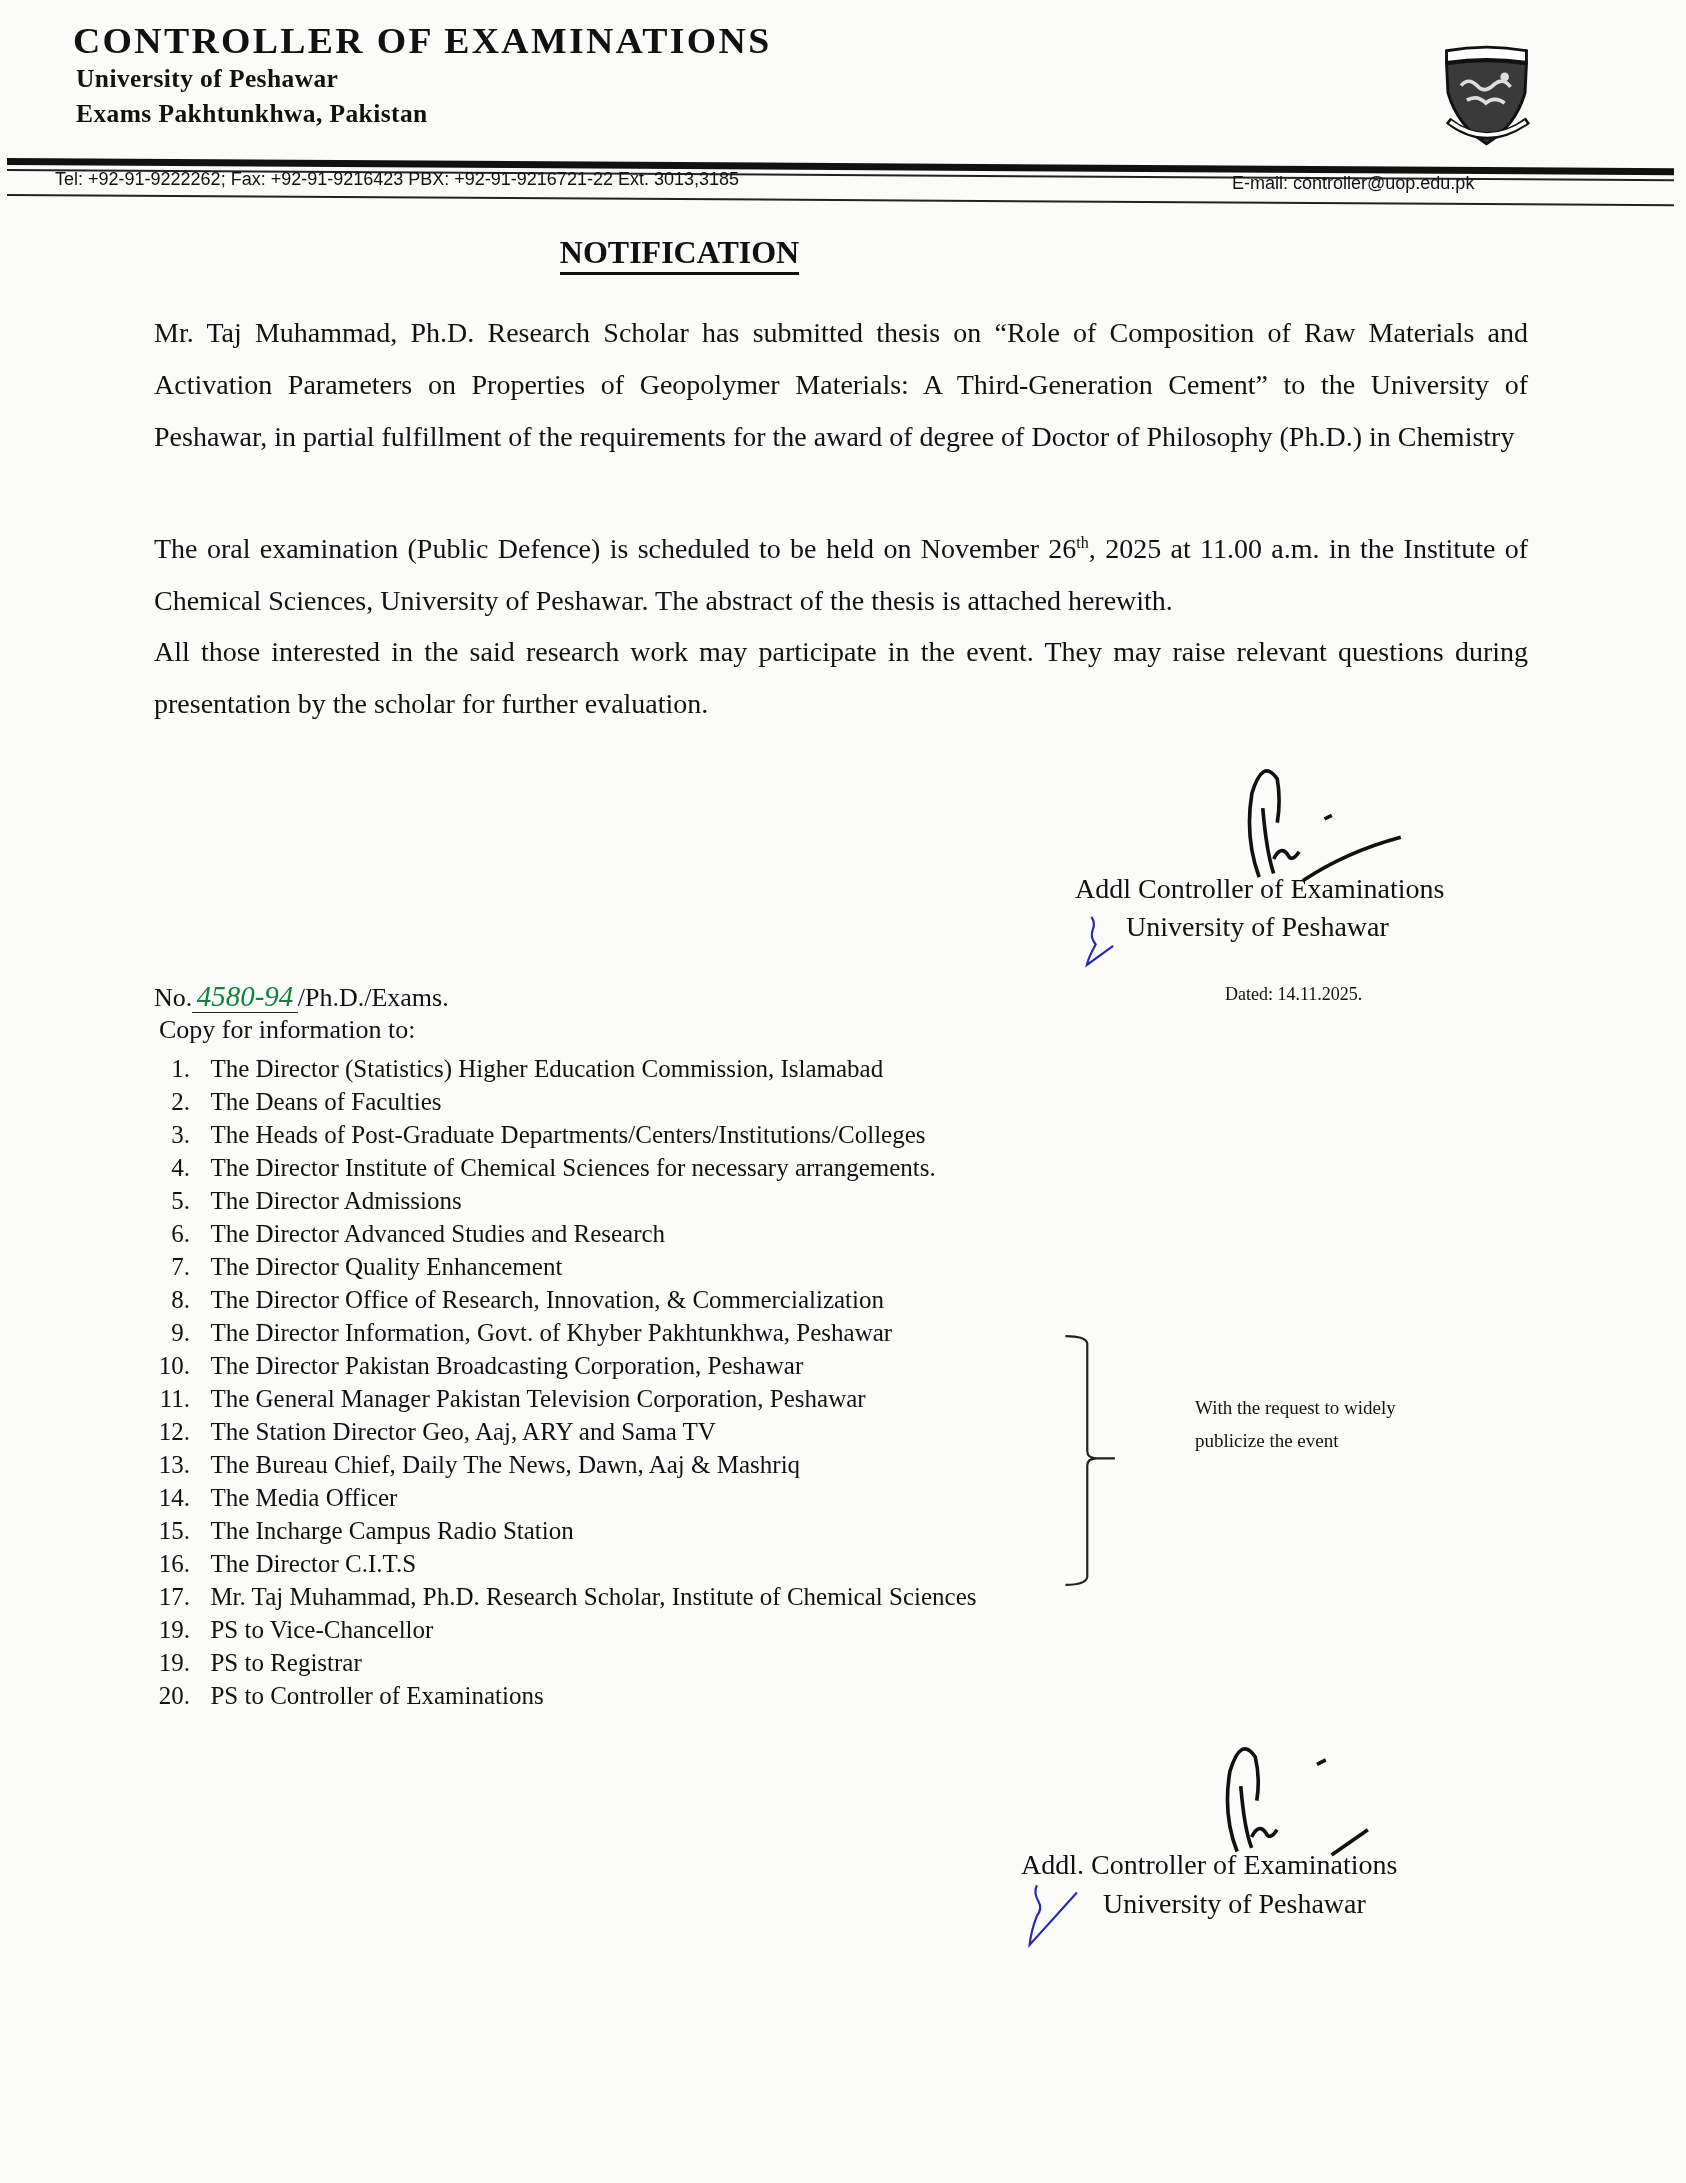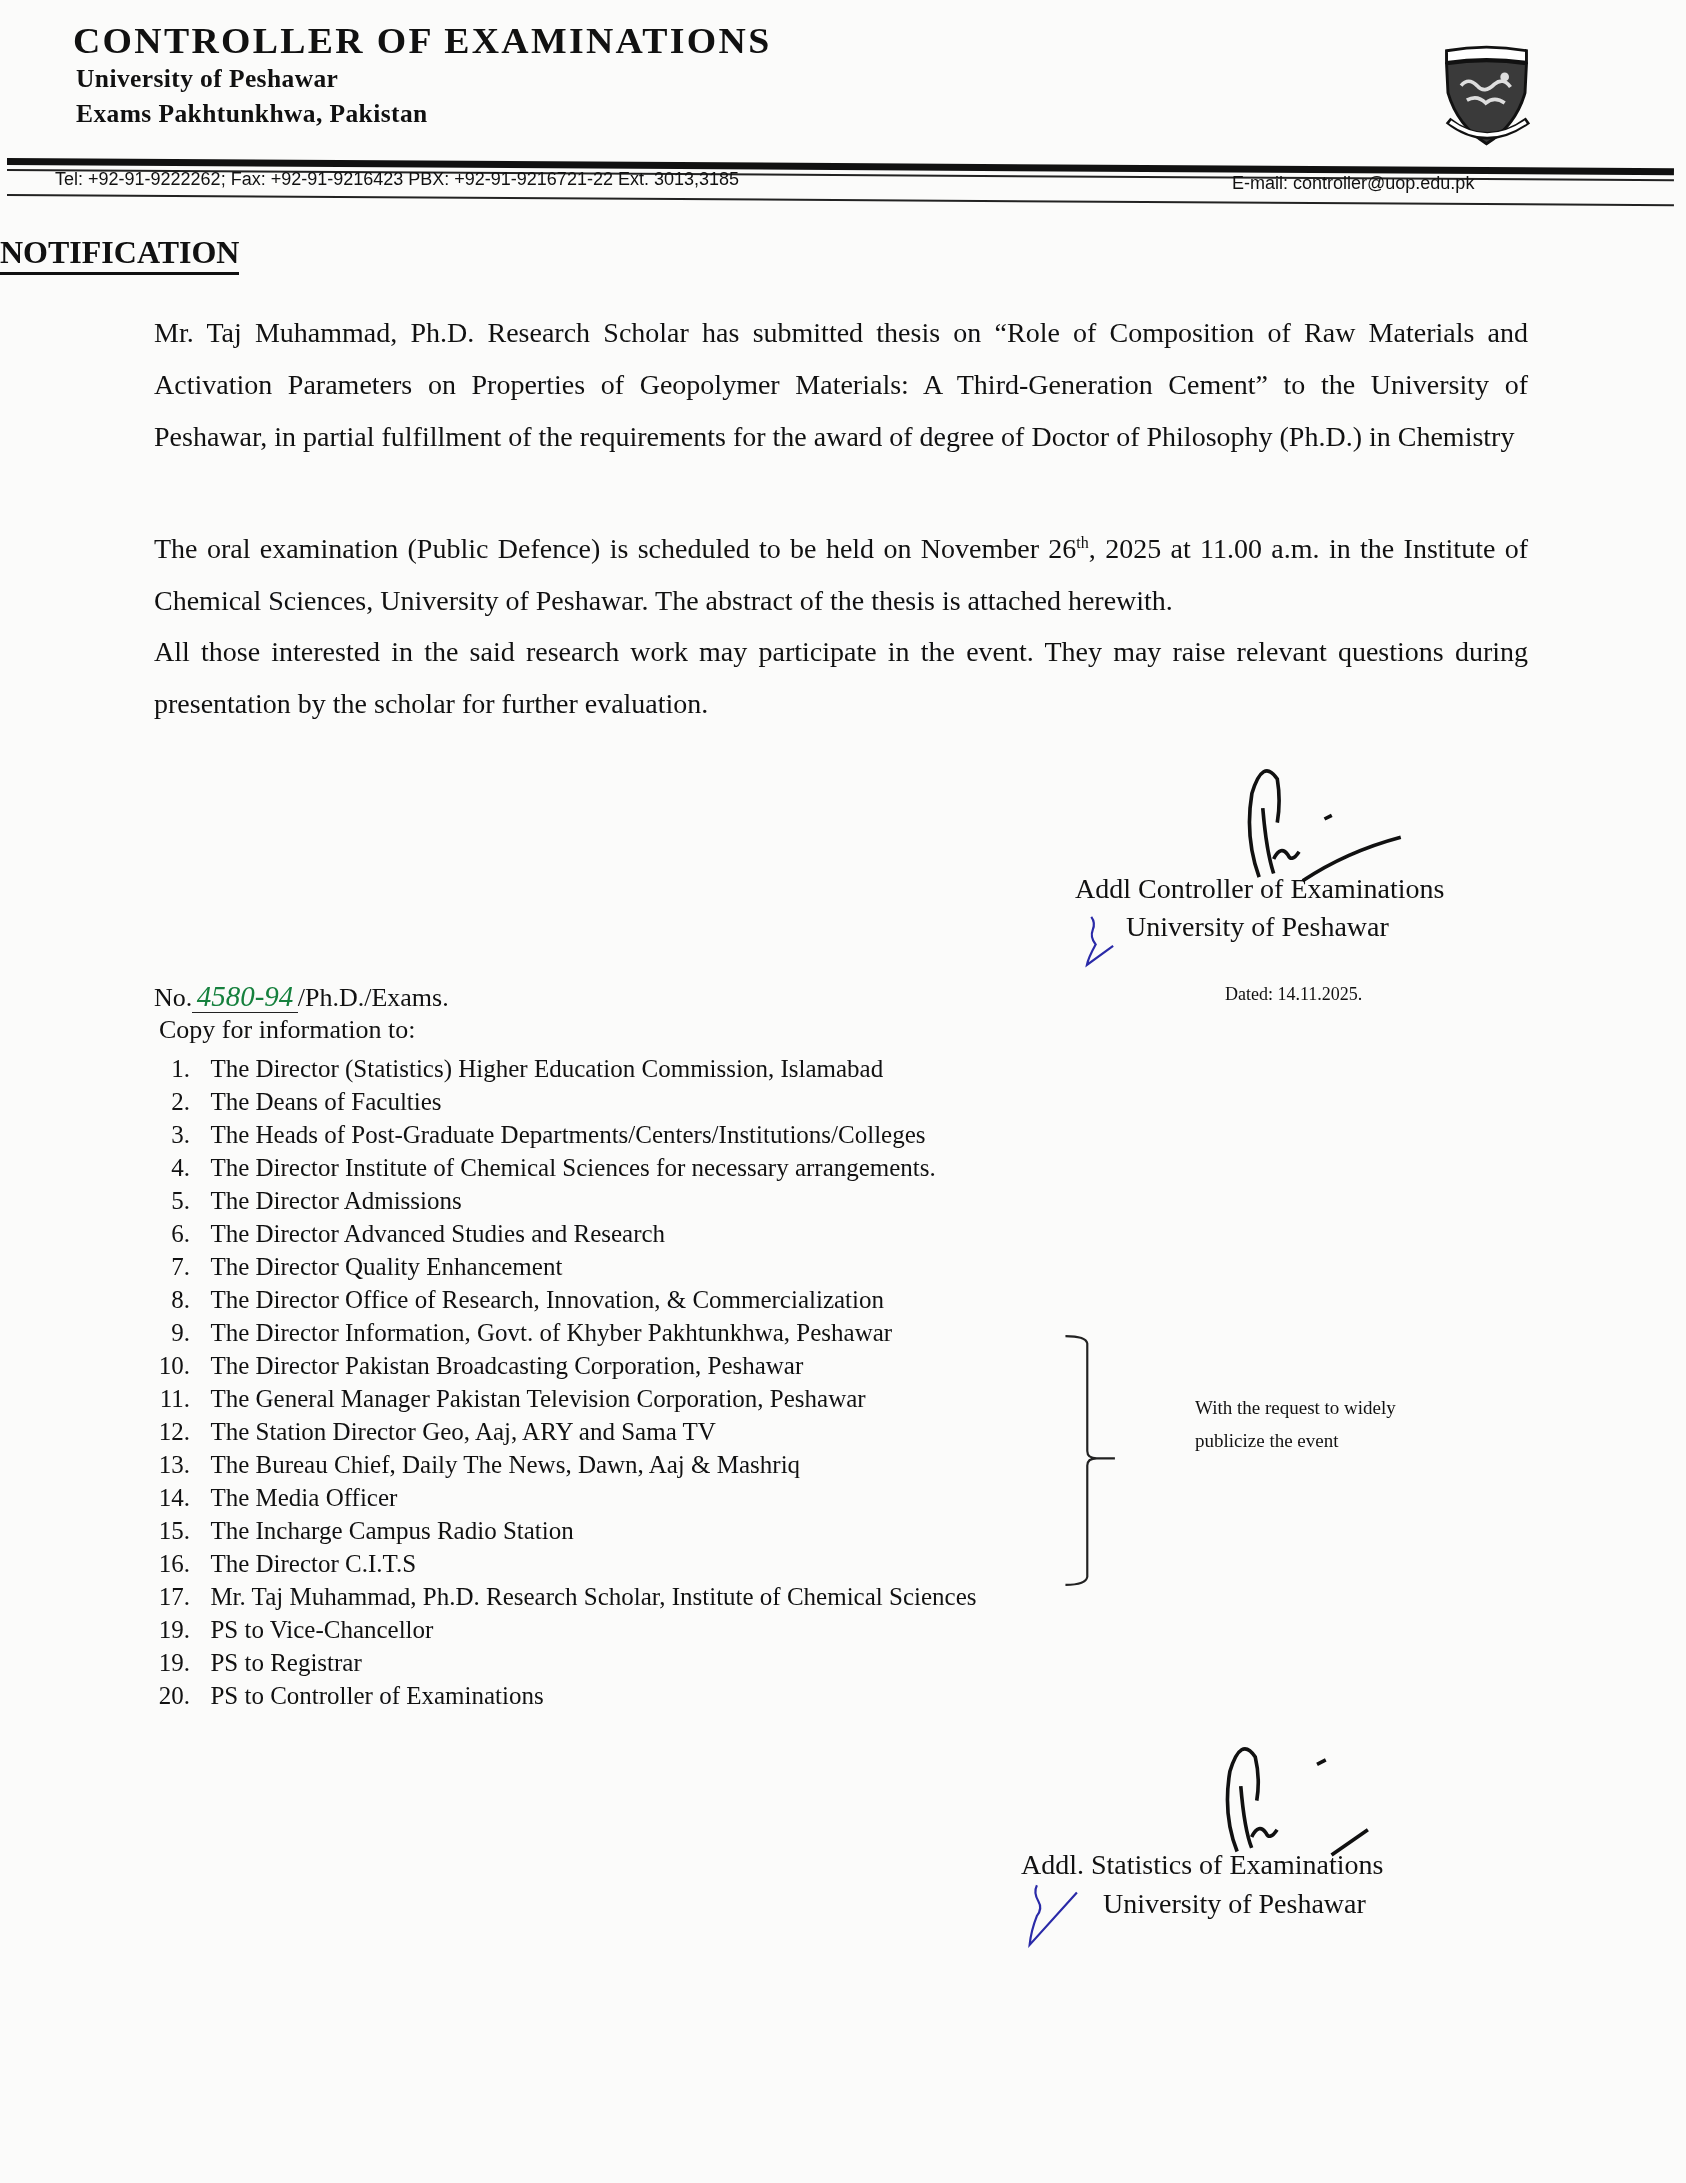--- a/index.html
+++ b/index.html
@@ -13,21 +13,21 @@
     left: 73px; top: 20.4px; font-size: 36px; font-weight: bold;
     letter-spacing: 2.2px; transform: scaleX(1.05); transform-origin: left top;
   }
   .hdr-sub { left: 76px; font-size: 25.5px; font-weight: bold; letter-spacing: 0.4px; }
   .logo { left: 1432px; top: 42px; width: 109px; height: 109px; }
   .rule-thick { left: 7.3px; top: 158px; width: 1667px; height: 6.5px; background: #111; transform: rotate(0.35deg); transform-origin: left; }
   .rule-thin { left: 7.3px; top: 169px; width: 1667px; height: 2.2px; background: #222; transform: rotate(0.35deg); transform-origin: left; }
   .rule-bottom { left: 7.3px; top: 194px; width: 1667px; height: 2.2px; background: #222; transform: rotate(0.35deg); transform-origin: left; }
   .contact { top: 169px; font-family: "Liberation Sans", sans-serif; font-size: 18px; }
   .notif {
-    left: 0; width: 1359px; top: 234px; text-align: left;
+    left: 0; width: 1359px; top: 234px; text-align: center;
     font-size: 32px; font-weight: bold;
   }
   .notif span { border-bottom: 3.6px solid #111; padding-bottom: 1.5px; }
   .para {
     left: 154px; width: 1374px; font-size: 28px; line-height: 52px; text-align: justify;
   }
   .para-last { text-align-last: left; }
   .sig-block { font-size: 28px; line-height: 38px; }
   .list { left: 146px; top: 1055px; font-size: 25px; }
   .list-row { height: 33px; display: flex; }
@@ -168,18 +168,18 @@
   </div>
 
 <svg class="abs brace" viewBox="0 0 110 350">
   <path d="M2 4 Q30 4 32 14 L32 162 Q32 172 45 172 L70 172 M45 172 Q32 172 32 182 L32 335 Q30 346 2 346" style="stroke:#222;stroke-width:3"></path>
 </svg>
 <div class="abs note">With the request to widely publicize the event</div>
 
 <svg class="abs" style="left:1215px;top:1728px;width:175px;height:138px" viewBox="0 0 240 190">
   <path d="M30 170 Q10 120 20 60 Q35 10 55 40 Q62 70 57 100 M35 80 Q40 140 50 165 M50 150 q10 -20 20 -5 q5 10 15 -5 M140 50 l12 -6 M160 175 L210 140" style="stroke:#111;stroke-width:5"></path>
 </svg>
-<div class="abs sig-block" style="left:1021px;top:1846px">Addl. Statistics of Examinations</div>
+<div class="abs sig-block" style="left:1021px;top:1846px">Addl. Controller of Examinations</div>
 <div class="abs sig-block" style="left:1103px;top:1885px">University of Peshawar</div>
 <svg class="abs" style="left:1026px;top:1878px;width:80px;height:80px" viewBox="0 0 110 110">
   <path d="M15 10 q-5 10 2 22 q6 10 -2 20 q-8 20 -10 40 L70 20" style="stroke:#2a2aa8;stroke-width:3"></path>
 </svg>
 
 
 </body></html>

